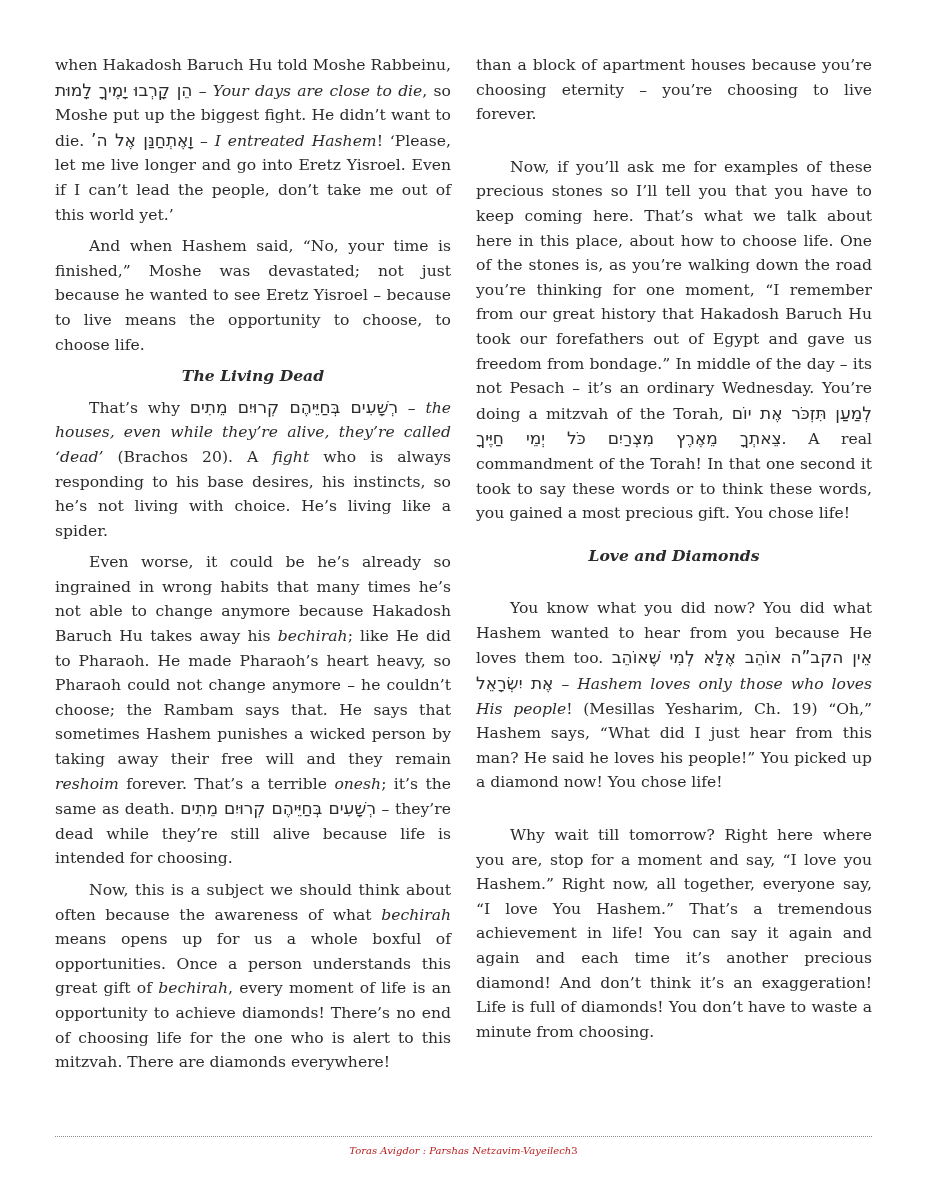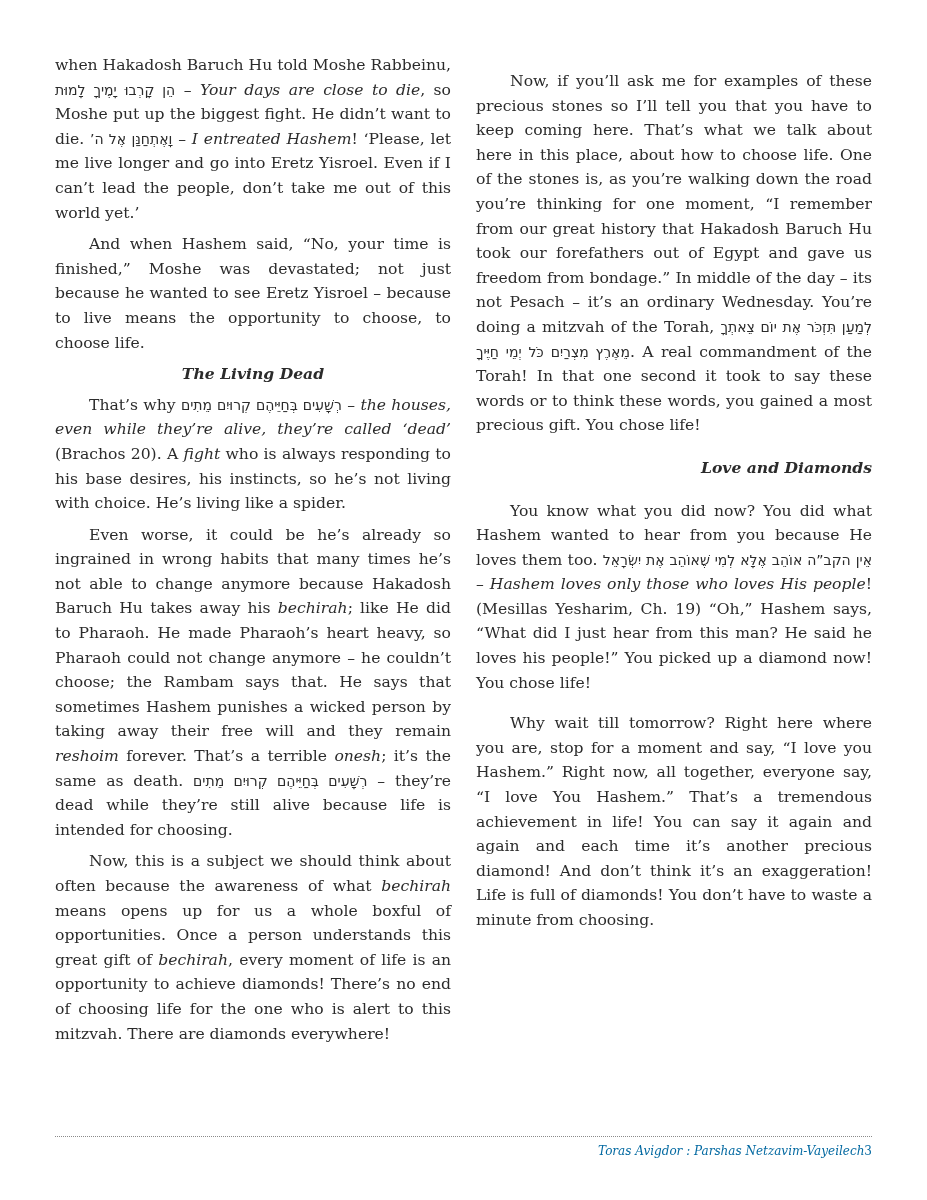--- a/index.html
+++ b/index.html
@@ -3,30 +3,30 @@
 <meta charset="utf-8">
 <style>
   html, body { margin: 0; padding: 0; background: #ffffff; }
   body { width: 927px; height: 1200px; position: relative; overflow: hidden;
          font-family: "DejaVu Serif", "Liberation Serif", serif; color: #2b2b2b; }
   .col { position: absolute; top: 53px; width: 396px; font-size: 15.6px; line-height: 24.6px; }
   .col-left { left: 55px; }
   .col-right { left: 476px; }
   p { margin: 0 0 7px 0; text-align: justify; hyphens: none; }
   p.indent { text-indent: 34px; }
-  p.gap { margin-top: 16px; }
+  p.gap { margin-top: 28px; }
   h3 { margin: 0 0 6px 0; text-align: center; font-style: italic; font-weight: bold;
        font-size: 15.6px; line-height: 24.6px; }
-  h3.gap { margin-top: 18px; margin-bottom: 18px; text-align: right; }
+  h3.gap { margin-top: 18px; margin-bottom: 18px; }
   i { font-style: italic; }
-  .he { font-family: "DejaVu Sans", "Liberation Sans", sans-serif; font-size: 14px; unicode-bidi: isolate; direction: rtl; }
+  .he { font-family: "DejaVu Sans", "Liberation Sans", sans-serif; font-size: 17px; unicode-bidi: isolate; direction: rtl; }
   .footer-rule { position: absolute; left: 55px; top: 1136px; width: 817px; height: 0;
                  border-top: 1px dotted #8a8a8a; }
-  .footer { position: absolute; left: 55px; top: 1141px; width: 817px; font-size: 12px;
-            line-height: 20px; color: #0369a1; display: flex; justify-content: flex-end; }
+  .footer { position: absolute; left: 55px; top: 1141px; width: 817px; font-size: 10px;
+            line-height: 20px; color: #b91c1c; display: flex; justify-content: center; }
   .footer-title { font-style: italic; }
 </style>
 </head>
 <body>
 
 <div class="col col-left">
   <p><span>when Hakadosh Baruch Hu told Moshe Rabbeinu, </span><span class="he">הֵן קָרְבוּ יָמֶיךָ לָמוּת</span><span> – </span><i>Your days are close to die</i><span>, so Moshe put up the biggest fight. He didn’t want to die. </span><span class="he">וָאֶתְחַנַּן אֶל ה’</span><span> – </span><i>I entreated Hashem</i><span>! ‘Please, let me live longer and go into Eretz Yisroel. Even if I can’t lead the people, don’t take me out of this world yet.’</span></p>
 
   <p class="indent">And when Hashem said, “No, your time is finished,” Moshe was devastated; not just because he wanted to see Eretz Yisroel – because to live means the opportunity to choose, to choose life.</p>
 
@@ -35,20 +35,21 @@
   <p class="indent"><span>That’s why </span><span class="he">רְשָׁעִים בְּחַיֵּיהֶם קְרוּיִם מֵתִים</span><span> – </span><i>the houses, even while they’re alive, they’re called ‘dead’</i><span> (Brachos 20). A </span><i>fight</i><span> who is always responding to his base desires, his instincts, so he’s not living with choice. He’s living like a spider.</span></p>
 
   <p class="indent"><span>Even worse, it could be he’s already so ingrained in wrong habits that many times he’s not able to change anymore because Hakadosh Baruch Hu takes away his </span><i>bechirah</i><span>; like He did to Pharaoh. He made Pharaoh’s heart heavy, so Pharaoh could not change anymore – he couldn’t choose; the Rambam says that. He says that sometimes Hashem punishes a wicked person by taking away their free will and they remain </span><i>reshoim</i><span> forever. That’s a terrible </span><i>onesh</i><span>; it’s the same as death. </span><span class="he">רְשָׁעִים בְּחַיֵּיהֶם קְרוּיִם מֵתִים</span><span> – they’re dead while they’re still alive because life is intended for choosing.</span></p>
 
 
   <p class="indent"><span>Now, this is a subject we should think about often because the awareness of what </span><i>bechirah</i><span> means opens up for us a whole boxful of opportunities. Once a person understands this great gift of </span><i>bechirah</i><span>, every moment of life is an opportunity to achieve diamonds! There’s no end of choosing life for the one who is alert to this mitzvah. There are diamonds everywhere!</span></p>
 
 </div>
 
 <div class="col col-right">
+  <p>than a block of apartment houses because you’re choosing eternity – you’re choosing to live forever.</p>
 
   <p class="indent gap"><span>Now, if you’ll ask me for examples of these precious stones so I’ll tell you that you have to keep coming here. That’s what we talk about here in this place, about how to choose life. One of the stones is, as you’re walking down the road you’re thinking for one moment, “I remember from our great history that Hakadosh Baruch Hu took our forefathers out of Egypt and gave us freedom from bondage.” In middle of the day – its not Pesach – it’s an ordinary Wednesday. You’re doing a mitzvah of the Torah, </span><span class="he">לְמַעַן תִּזְכֹּר אֶת יוֹם צֵאתְךָ מֵאֶרֶץ מִצְרַיִם כֹּל יְמֵי חַיֶּיךָ</span><span>. A real commandment of the Torah! In that one second it took to say these words or to think these words, you gained a most precious gift. You chose life!</span></p>
 
   <h3 class="gap">Love and Diamonds</h3>
 
 
   <p class="indent gap"><span>You know what you did now? You did what Hashem wanted to hear from you because He loves them too. </span><span class="he">אֵין הקב”ה אוֹהֵב אֶלָּא לְמִי שֶׁאוֹהֵב אֶת יִשְׂרָאֵל</span><span> – </span><i>Hashem loves only those who loves His people</i><span>! (Mesillas Yesharim, Ch. 19) “Oh,” Hashem says, “What did I just hear from this man? He said he loves his people!” You picked up a diamond now! You chose life!</span></p>
 
   <p class="indent gap">Why wait till tomorrow? Right here where you are, stop for a moment and say, “I love you Hashem.” Right now, all together, everyone say, “I love You Hashem.” That’s a tremendous achievement in life! You can say it again and again and each time it’s another precious diamond! And don’t think it’s an exaggeration! Life is full of diamonds! You don’t have to waste a minute from choosing.</p>
 </div>

